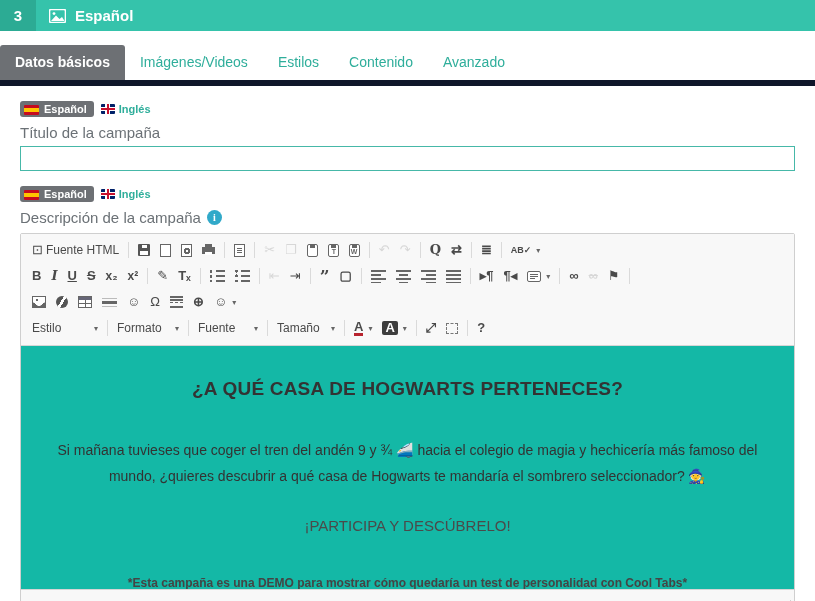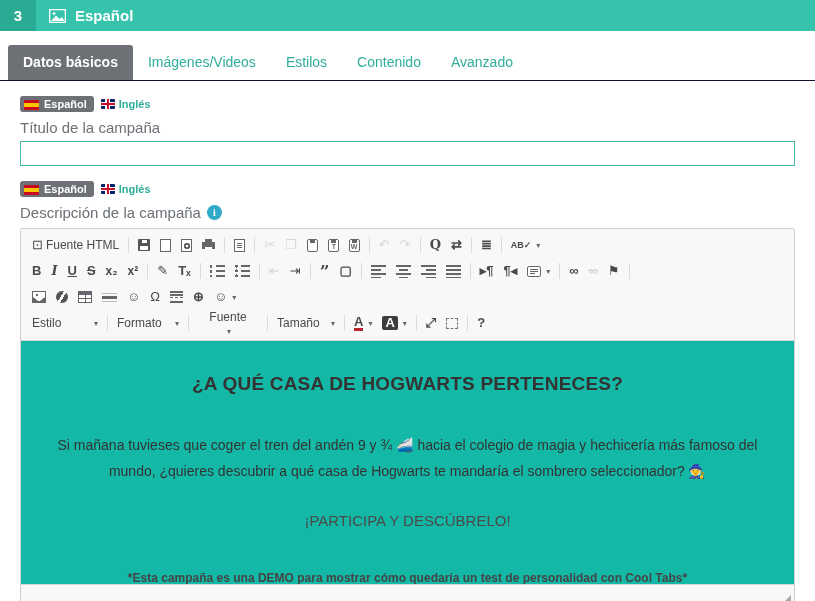--- a/index.html
+++ b/index.html
@@ -7,21 +7,21 @@
     font-family:"Liberation Sans", sans-serif; }
 
   
   .hdr { height:31px; background:#35c3ab; display:flex; align-items:center; }
   .hdr-step { width:36px; height:31px; background:#2cab94; color:#fff; font-size:15px;
     font-weight:bold; display:flex; align-items:center; justify-content:center; }
   .hdr-icon { margin-left:13px; display:flex; align-items:center; }
   .hdr-title { color:#fff; font-size:15px; font-weight:bold; margin-left:9px; }
 
   
-  .tabbar { margin-top:14px; border-bottom:1px solid #0f172a; padding-left:8px; display:flex; }
+  .tabbar { margin-top:14px; border-bottom:6px solid #0f172a; display:flex; }
   .tab { font-size:14px; padding:9px 15px 10px; color:#2fae9b; cursor:pointer; }
   .tab.active { background:#6d7074; color:#fff; border-radius:3px 3px 0 0; font-weight:bold; }
 
   .section { margin:0 20px; }
 
   
   .langrow { display:flex; align-items:center; gap:7px; margin-top:15px; }
   .lang-badge { display:inline-flex; align-items:flex-end; gap:5px; background:#6d7074;
     color:#fff; font-size:11px; font-weight:bold; padding:2px 7px 2px 4px; border-radius:3px; }
   .lang-link { display:inline-flex; align-items:center; gap:4px; color:#2fae9b; font-size:11px;
@@ -392,21 +392,21 @@
         <span class="tb-btn combo" style="width: 76px; gap: 20px;">
           <span class="tb-label">Estilo</span>
           <span class="caret">▾</span>
         </span>
         <span class="tb-sep"></span>
         <span class="tb-btn combo" style="width: 72px;">
           <span class="tb-label">Formato</span>
           <span class="caret">▾</span>
         </span>
         <span class="tb-sep"></span>
-        <span class="tb-btn combo" style="width: 70px; flex-direction: column;">
+        <span class="tb-btn combo" style="width: 70px;">
           <span class="tb-label">Fuente</span>
           <span class="caret">▾</span>
         </span>
         <span class="tb-sep"></span>
         <span class="tb-btn combo" style="width: 68px;">
           <span class="tb-label">Tamaño</span>
           <span class="caret">▾</span>
         </span>
         <span class="tb-sep"></span>
         <span class="tb-btn">

